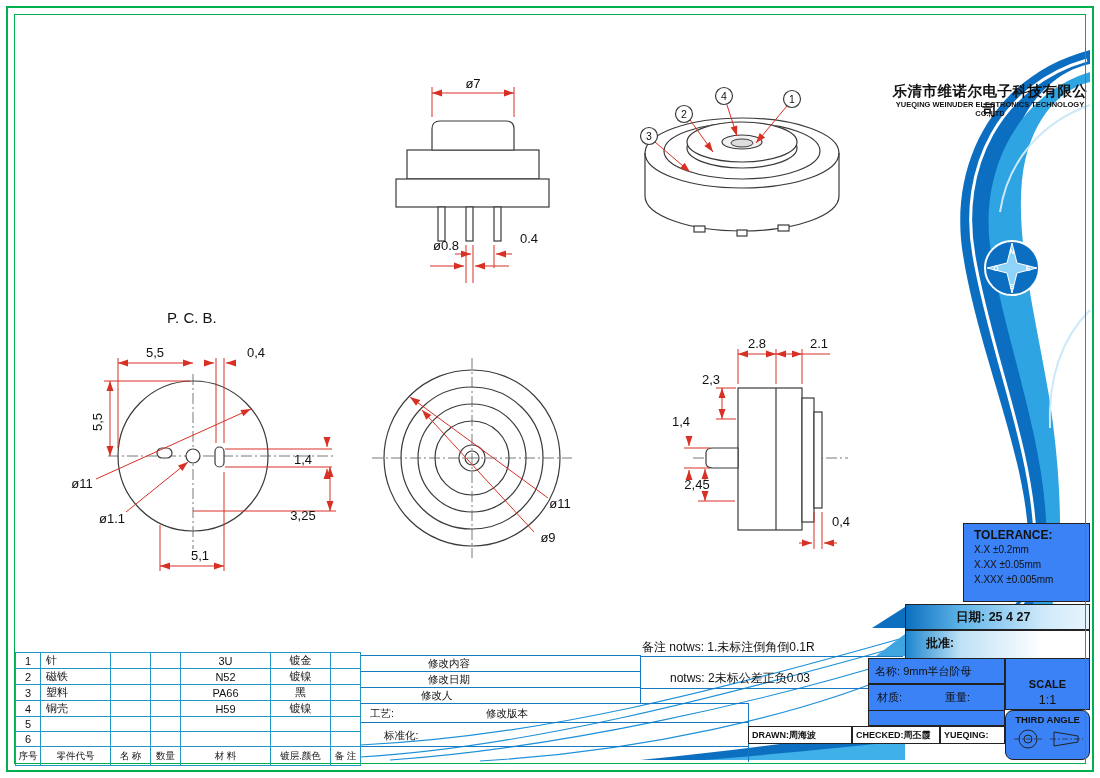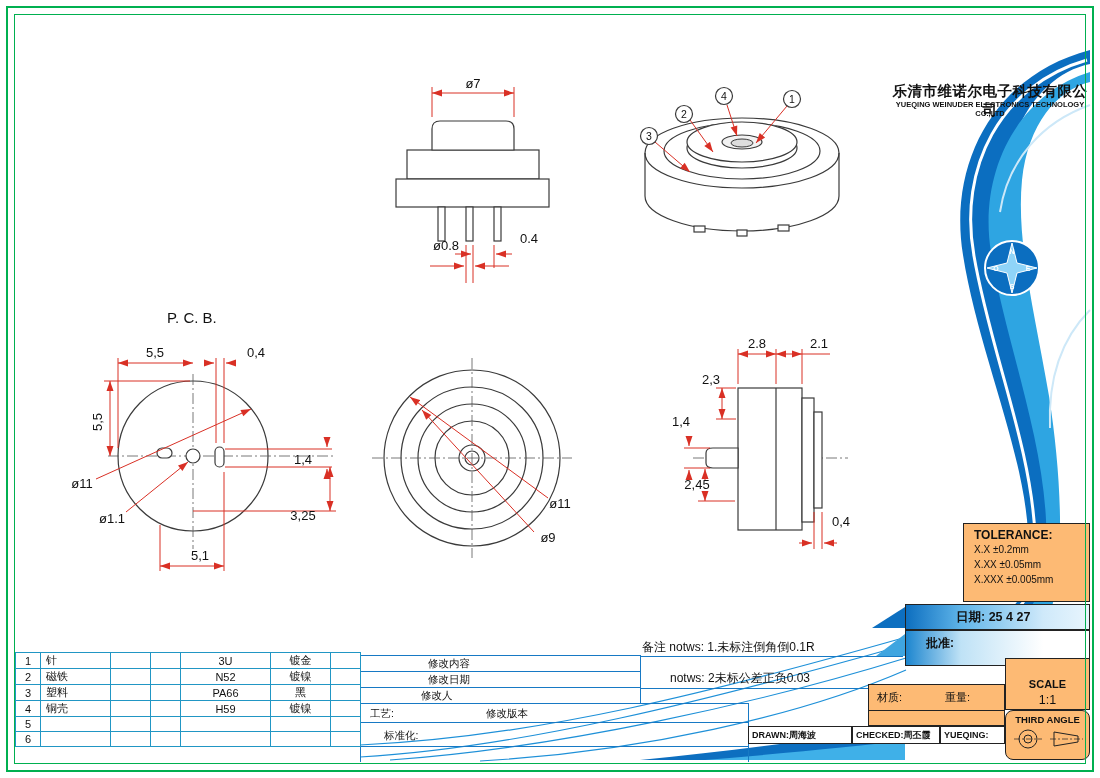--- a/index.html
+++ b/index.html
@@ -21,21 +21,21 @@
   .dt  { font-size:13px; fill:#111; }
   .big { font-size:15px; fill:#111; }
   .blt { font-size:10.5px; fill:#111; }
   .cmp { font-size:7px; font-weight:bold; fill:#ffffff; }
   
   .co-cn { left:890px; top:82px; width:200px; text-align:center; font-size:14.5px;
            font-weight:bold; letter-spacing:0.5px; z-index:3; }
   .co-en { left:890px; top:100px; width:200px; text-align:center; font-size:7.5px;
            font-weight:bold; z-index:3; }
   
-  .box { position:absolute; border:1px solid #222; background:#fdba74; z-index:3; }
+  .box { position:absolute; border:1px solid #222; background:#3b82f6; z-index:3; }
   .tol-box { left:963px; top:523px; width:127px; height:79px; padding:4px 0 0 10px; }
   .tol-title { font-size:12px; font-weight:bold; }
   .tol-line { font-size:10px; line-height:15px; white-space:nowrap; }
   .date-bar { left:905px; top:604px; width:185px; height:26px; line-height:24px;
     padding-left:50px; font-size:12.5px; font-weight:bold;
     background:linear-gradient(90deg,#0d6fc0 0%,#5fb4e8 30%,#cfe9fa 75%,#e8f5fd 100%); }
   .app-bar { left:905px; top:630px; width:185px; height:36px; line-height:24px;
     padding-left:20px; font-size:12px; font-weight:bold;
     background:linear-gradient(90deg,#1d86cf 0%,#bfe2f6 30%,#ffffff 75%); }
   .name-box { left:868px; top:658px; width:137px; height:26px; line-height:24px;
@@ -284,20 +284,24 @@
   <div class="box tol-box">
     <div class="tol-title">TOLERANCE:</div>
     <div class="tol-line">X.X  ±0.2mm</div>
     <div class="tol-line">X.XX  ±0.05mm</div>
     <div class="tol-line">X.XXX  ±0.005mm</div>
   </div>
 
   <div class="box date-bar">日期: 25 4 27</div>
   <div class="box app-bar">批准:</div>
 
+  <div class="box name-box">
+    <span>名称:</span>
+    <span>9mm半台阶母</span>
+  </div>
   <div class="box mat-box">
     <span class="m">材质:</span>
     <span class="w">重量:</span>
   </div>
   <div class="box empty-box"></div>
 
   <div class="box scale-box">
     <div class="s1">SCALE</div>
     <div class="s2">1:1</div>
   </div>
@@ -387,18 +391,27 @@
     </tr>
     <tr>
       <td>6</td>
       <td class="l"></td>
       <td></td>
       <td></td>
       <td></td>
       <td></td>
       <td></td>
     </tr>
+    <tr class="hdr">
+      <td>序号</td>
+      <td>零件代号</td>
+      <td>名 称</td>
+      <td>数量</td>
+      <td>材 料</td>
+      <td>镀层.颜色</td>
+      <td>备 注</td>
+    </tr>
   </tbody>
     </table>
 
   <div class="frame-outer"></div>
   <div class="frame-inner"></div>
 </div>
 
 </body></html>

